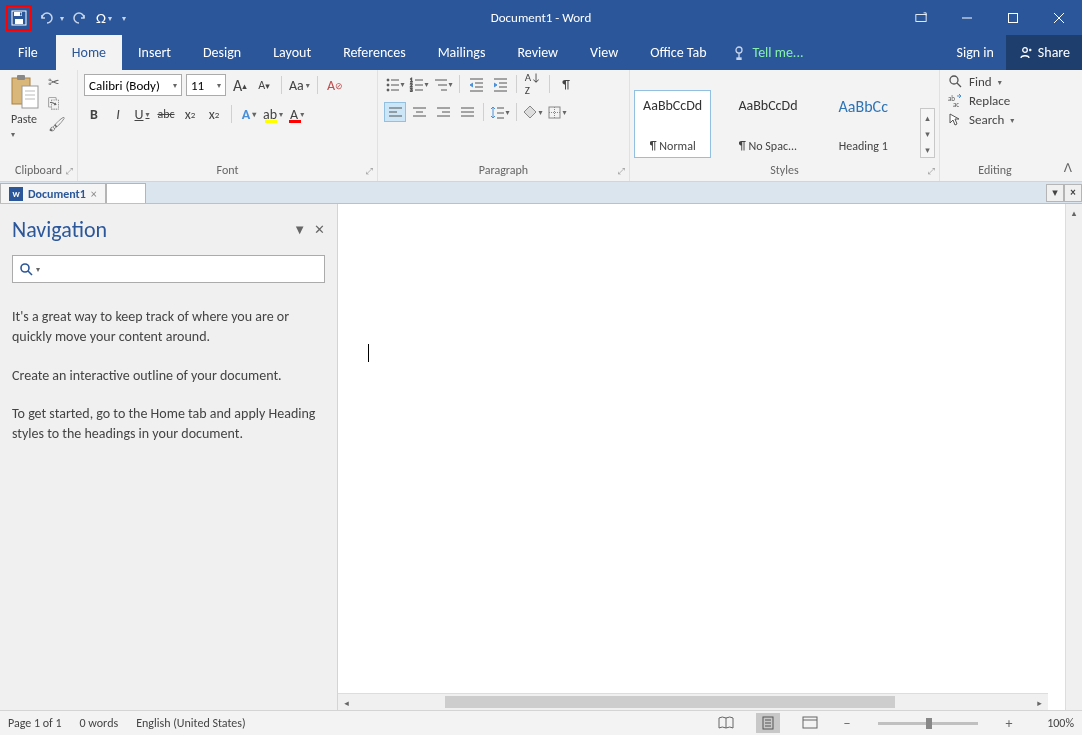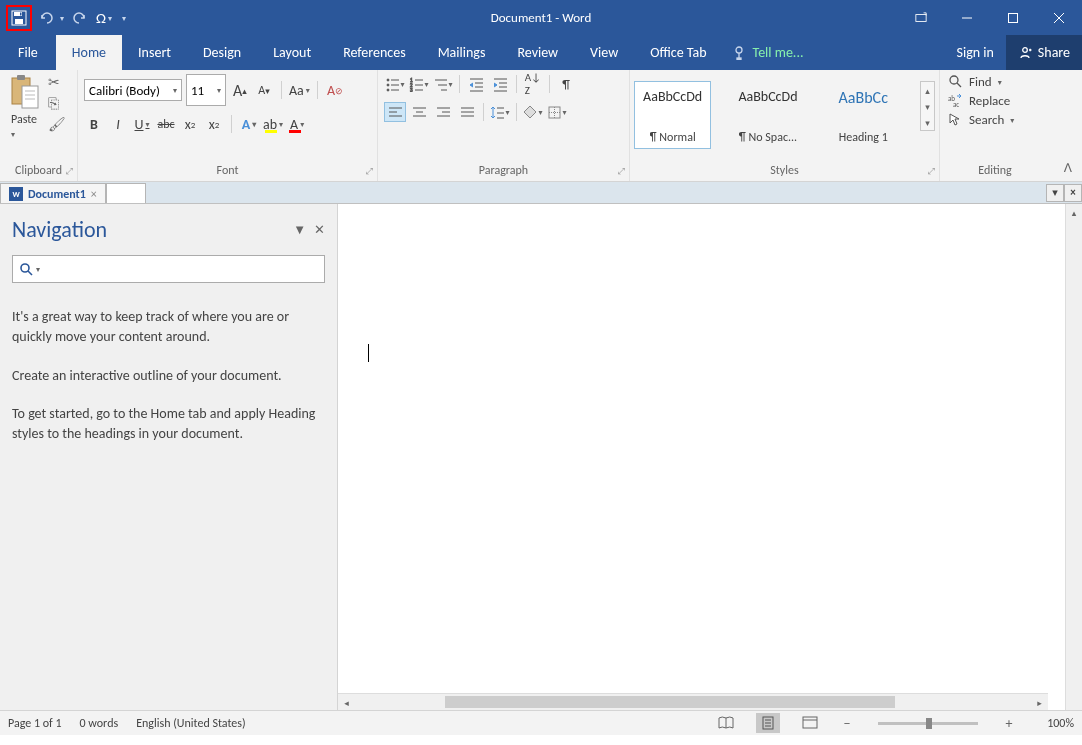--- a/index.html
+++ b/index.html
@@ -40,36 +40,36 @@
 .paste-btn svg { width: 32px; height: 36px; }
 .paste-label { font-size: 12px; color: #444; margin-top: 2px; }
 .paste-label .drop { font-size: 8px; color: #666; }
 .clip-side { display: flex; flex-direction: column; gap: 4px; justify-content: space-around; padding-top: 2px; }
 .clip-side span { font-size: 14px; color: #666; }
 
 
 .font-content { display: flex; flex-direction: column; gap: 8px; padding: 4px 6px; }
 .font-row { display: flex; align-items: center; gap: 4px; }
 .font-name { width: 98px; height: 22px; border: 1px solid #ababab; background: #fff; font-size: 13px; padding: 0 4px; display: flex; align-items: center; justify-content: space-between; }
-.font-size { width: 40px; height: 32px; border: 1px solid #ababab; background: #fff; font-size: 13px; padding: 0 4px; display: flex; align-items: center; justify-content: space-between; }
+.font-size { width: 40px; height: 22px; border: 1px solid #ababab; background: #fff; font-size: 13px; padding: 0 4px; display: flex; align-items: center; justify-content: space-between; }
 .combo-drop { font-size: 8px; color: #666; }
 .fbtn { min-width: 20px; height: 20px; display: flex; align-items: center; justify-content: center; font-size: 14px; color: #444; position: relative; }
 .fbtn sup, .fbtn sub { font-size: 9px; }
 .underline-bar { position: absolute; bottom: 1px; left: 2px; right: 6px; height: 3px; }
 
 
 .para-content { display: flex; flex-direction: column; gap: 8px; padding: 4px 6px; }
 .para-row { display: flex; align-items: center; gap: 2px; }
 .pbtn { min-width: 22px; height: 20px; display: flex; align-items: center; justify-content: center; font-size: 13px; color: #444; }
 .pbtn.sel { background: #cde6f7; border: 1px solid #92c0e0; }
 .pbtn svg { width: 15px; height: 15px; }
 .sep { width: 1px; height: 18px; background: #d0d0d0; margin: 0 3px; }
 
 
-.styles-content { display: flex; align-items: flex-start; padding: 3px 4px; gap: 18px; margin-top: 8px; }
+.styles-content { display: flex; align-items: flex-end; padding: 3px 4px; gap: 18px; }
 .style-card { width: 82px; height: 68px; border: 1px solid transparent; display: flex; flex-direction: column; align-items: center; justify-content: space-between; padding: 6px 2px 4px 2px; }
 .style-card.sel { border-color: #92c0e0; background: #fff; }
 .style-sample { font-size: 14px; color: #333; }
 .style-sample.h1 { color: #2e74b5; font-size: 16px; }
 .style-name { font-size: 12px; color: #444; white-space: nowrap; overflow: hidden; }
 .styles-more { width: 16px; display: flex; flex-direction: column; justify-content: center; border: 1px solid #c8c8c8; background: #f6f6f6; }
 .styles-more span { height: 16px; display: flex; align-items: center; justify-content: center; font-size: 9px; color: #666; }
 
 
 .editing-content { display: flex; flex-direction: column; gap: 4px; padding: 4px 8px; }

